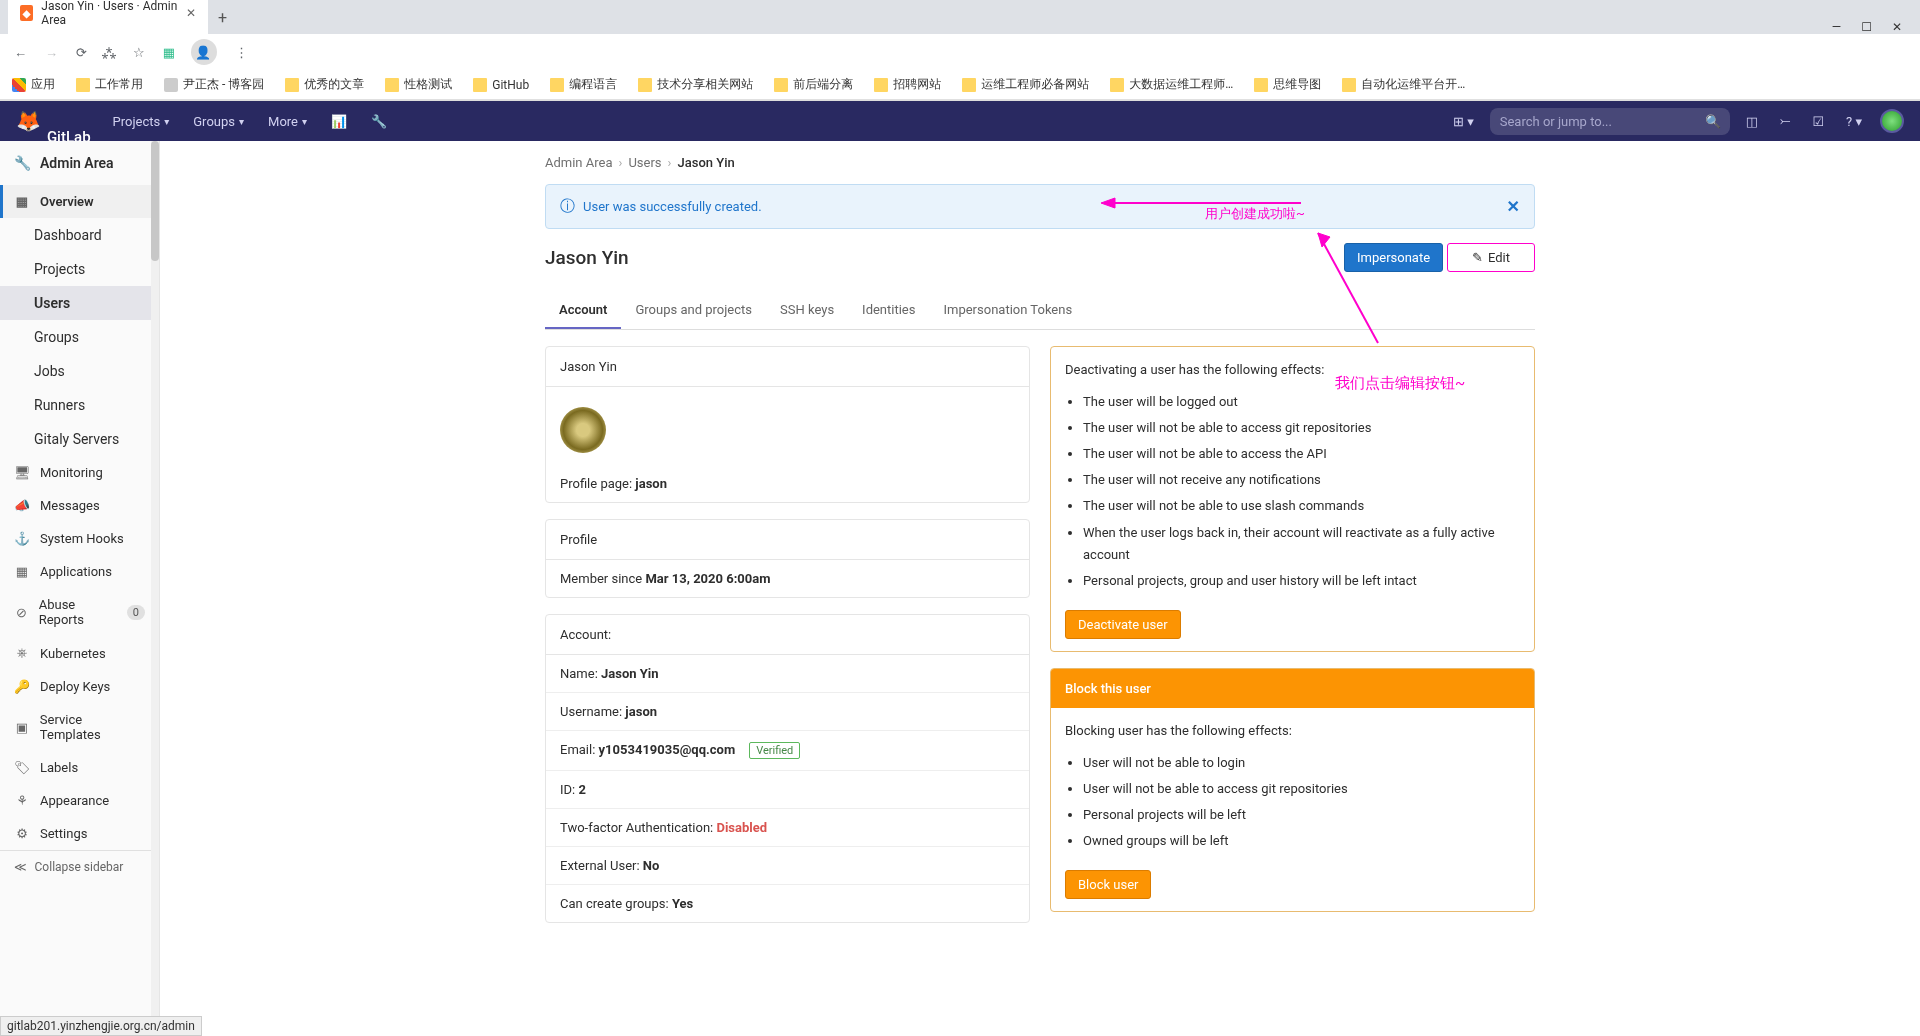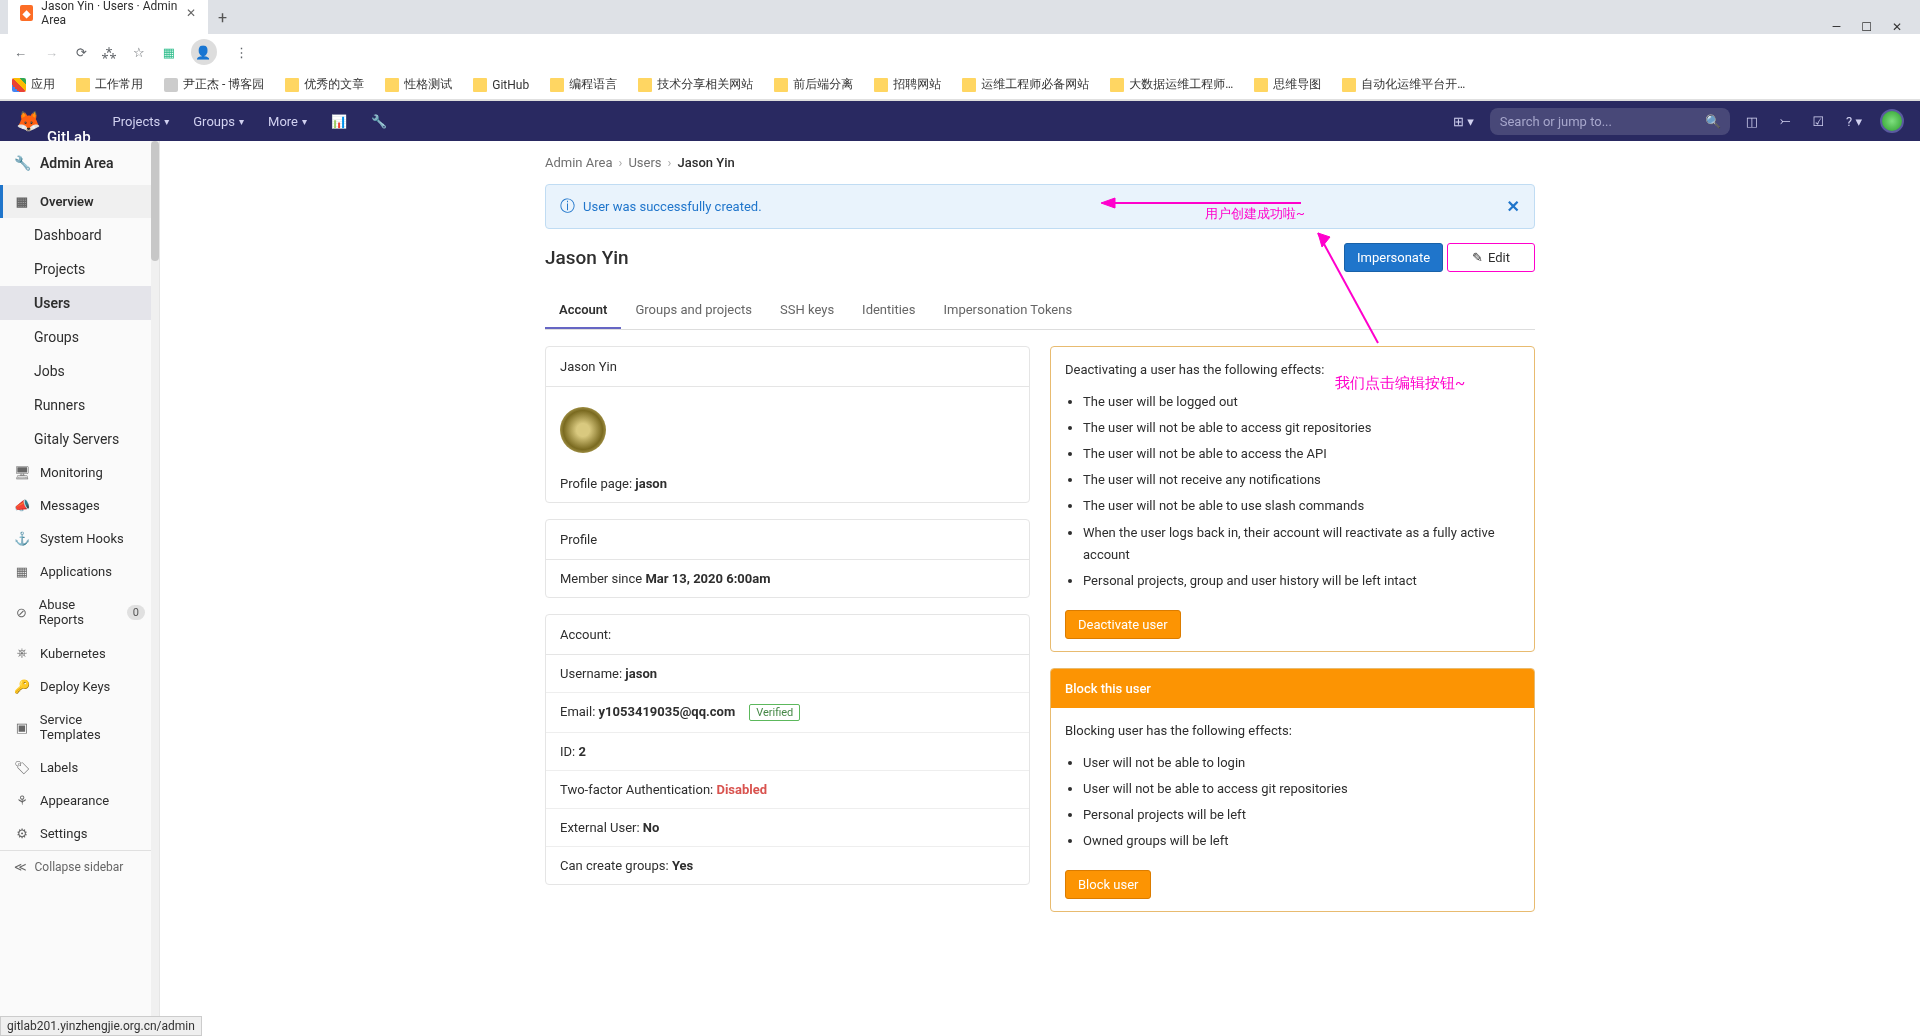--- a/index.html
+++ b/index.html
@@ -370,20 +370,21 @@
 
         <div class="panel">
           <div class="panel-h">Profile</div>
           <div class="panel-row">
             <span>Member since </span><span class="bold">Mar 13, 2020 6:00am</span>
           </div>
         </div>
 
         <div class="panel">
           <div class="panel-h">Account:</div>
+          <div class="panel-row"><span>Name: </span><span class="bold">Jason Yin</span></div>
           <div class="panel-row"><span>Username: </span><span class="bold">jason</span></div>
           <div class="panel-row"><span>Email: </span><span class="bold">y1053419035@qq.com</span><span class="verified">Verified</span></div>
           <div class="panel-row"><span>ID: </span><span class="bold">2</span></div>
           <div class="panel-row"><span>Two-factor Authentication: </span><span class="bold red">Disabled</span></div>
           <div class="panel-row"><span>External User: </span><span class="bold">No</span></div>
           <div class="panel-row"><span>Can create groups: </span><span class="bold">Yes</span></div>
         </div>
       </div>
 
       <div class="col">

